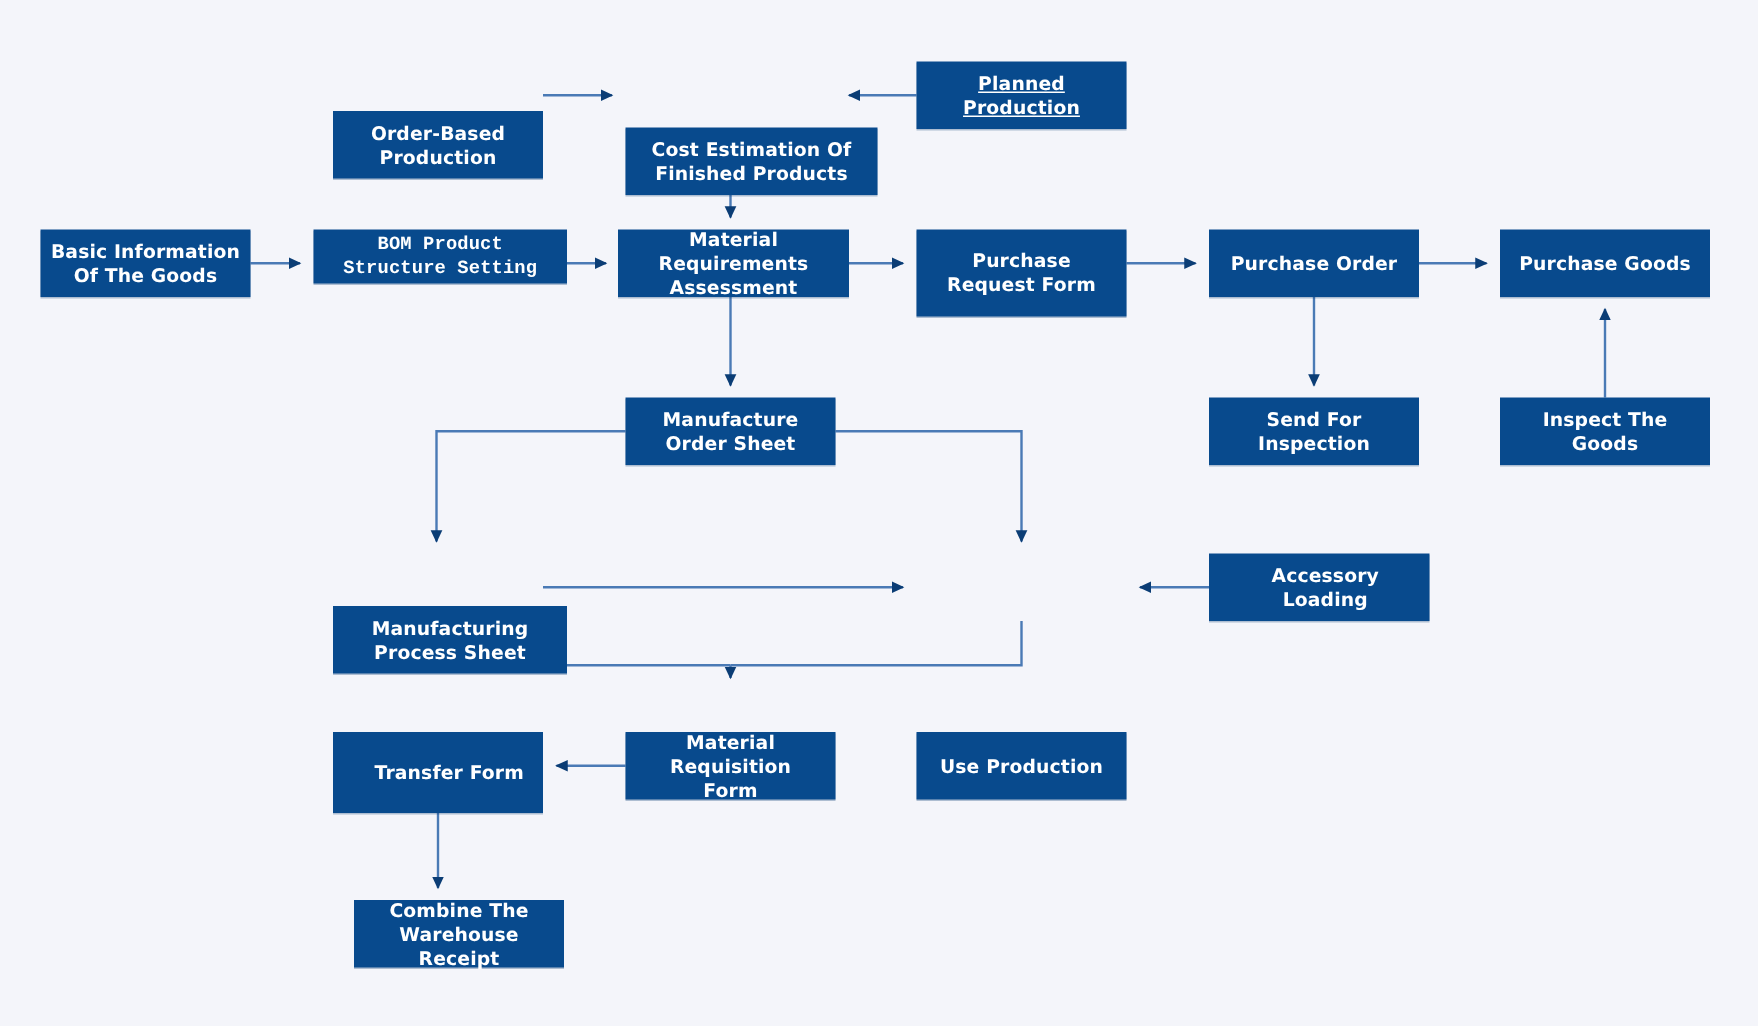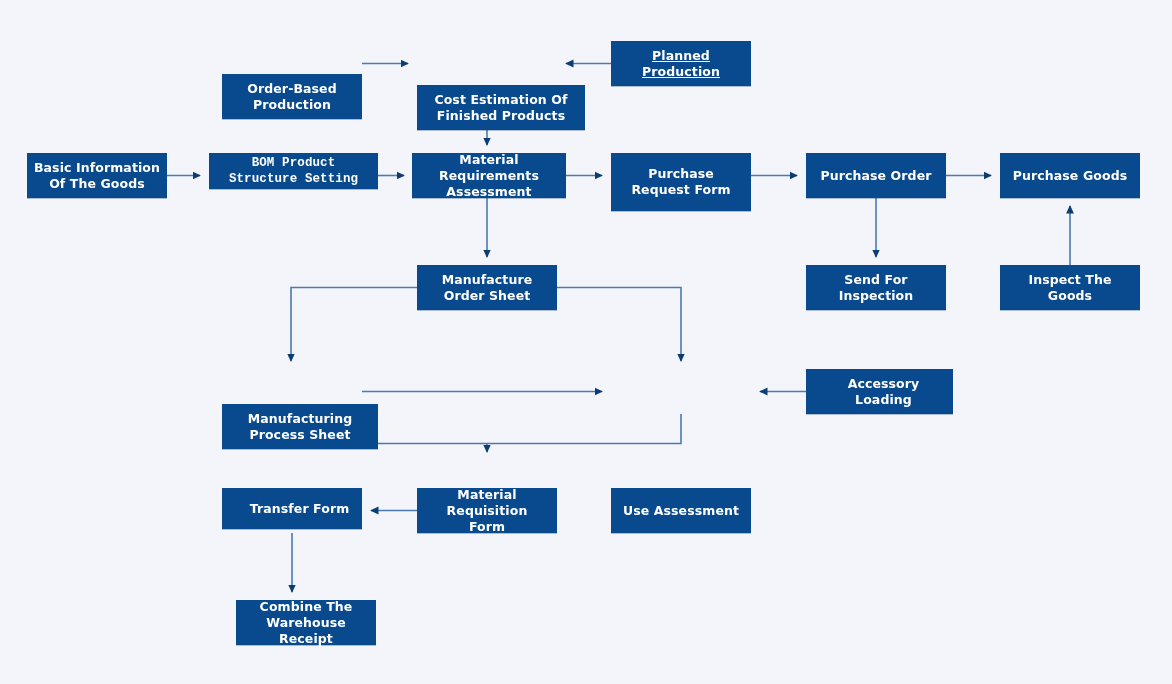--- a/index.html
+++ b/index.html
@@ -134,23 +134,23 @@
   <div class="node" style="left:806px; top:265px; width:140px; height:45px;">Send For Inspection</div>
 
   <div class="node" style="left:1000px; top:265px; width:140px; height:45px;">Inspect The Goods</div>
 
   <div class="node" style="left:222px; top:364px; width:156px; height:45px;margin-top:40px;">Manufacturing
 Process Sheet</div>
 
 
   <div class="node" style="left:806px; top:369px; width:147px; height:45px;padding-left:13px;">Accessory Loading</div>
 
-  <div class="node" style="left:222px; top:488px; width:140px; height:41px;padding-left:20px;">Transfer Form</div>
+  <div class="node" style="left:222px; top:488px; width:140px; height:54px;padding-left:20px;">Transfer Form</div>
 
   <div class="node" style="left:417px; top:488px; width:140px; height:45px;">Material Requisition
 Form</div>
 
-  <div class="node" style="left:611px; top:488px; width:140px; height:45px;">Use Assessment</div>
+  <div class="node" style="left:611px; top:488px; width:140px; height:45px;">Use Production</div>
 
   <div class="node" style="left:222px; top:600px; width:140px; height:45px;margin-left:14px;">Combine The
 Warehouse Receipt</div>
 
 </div>
 
 </body></html>

